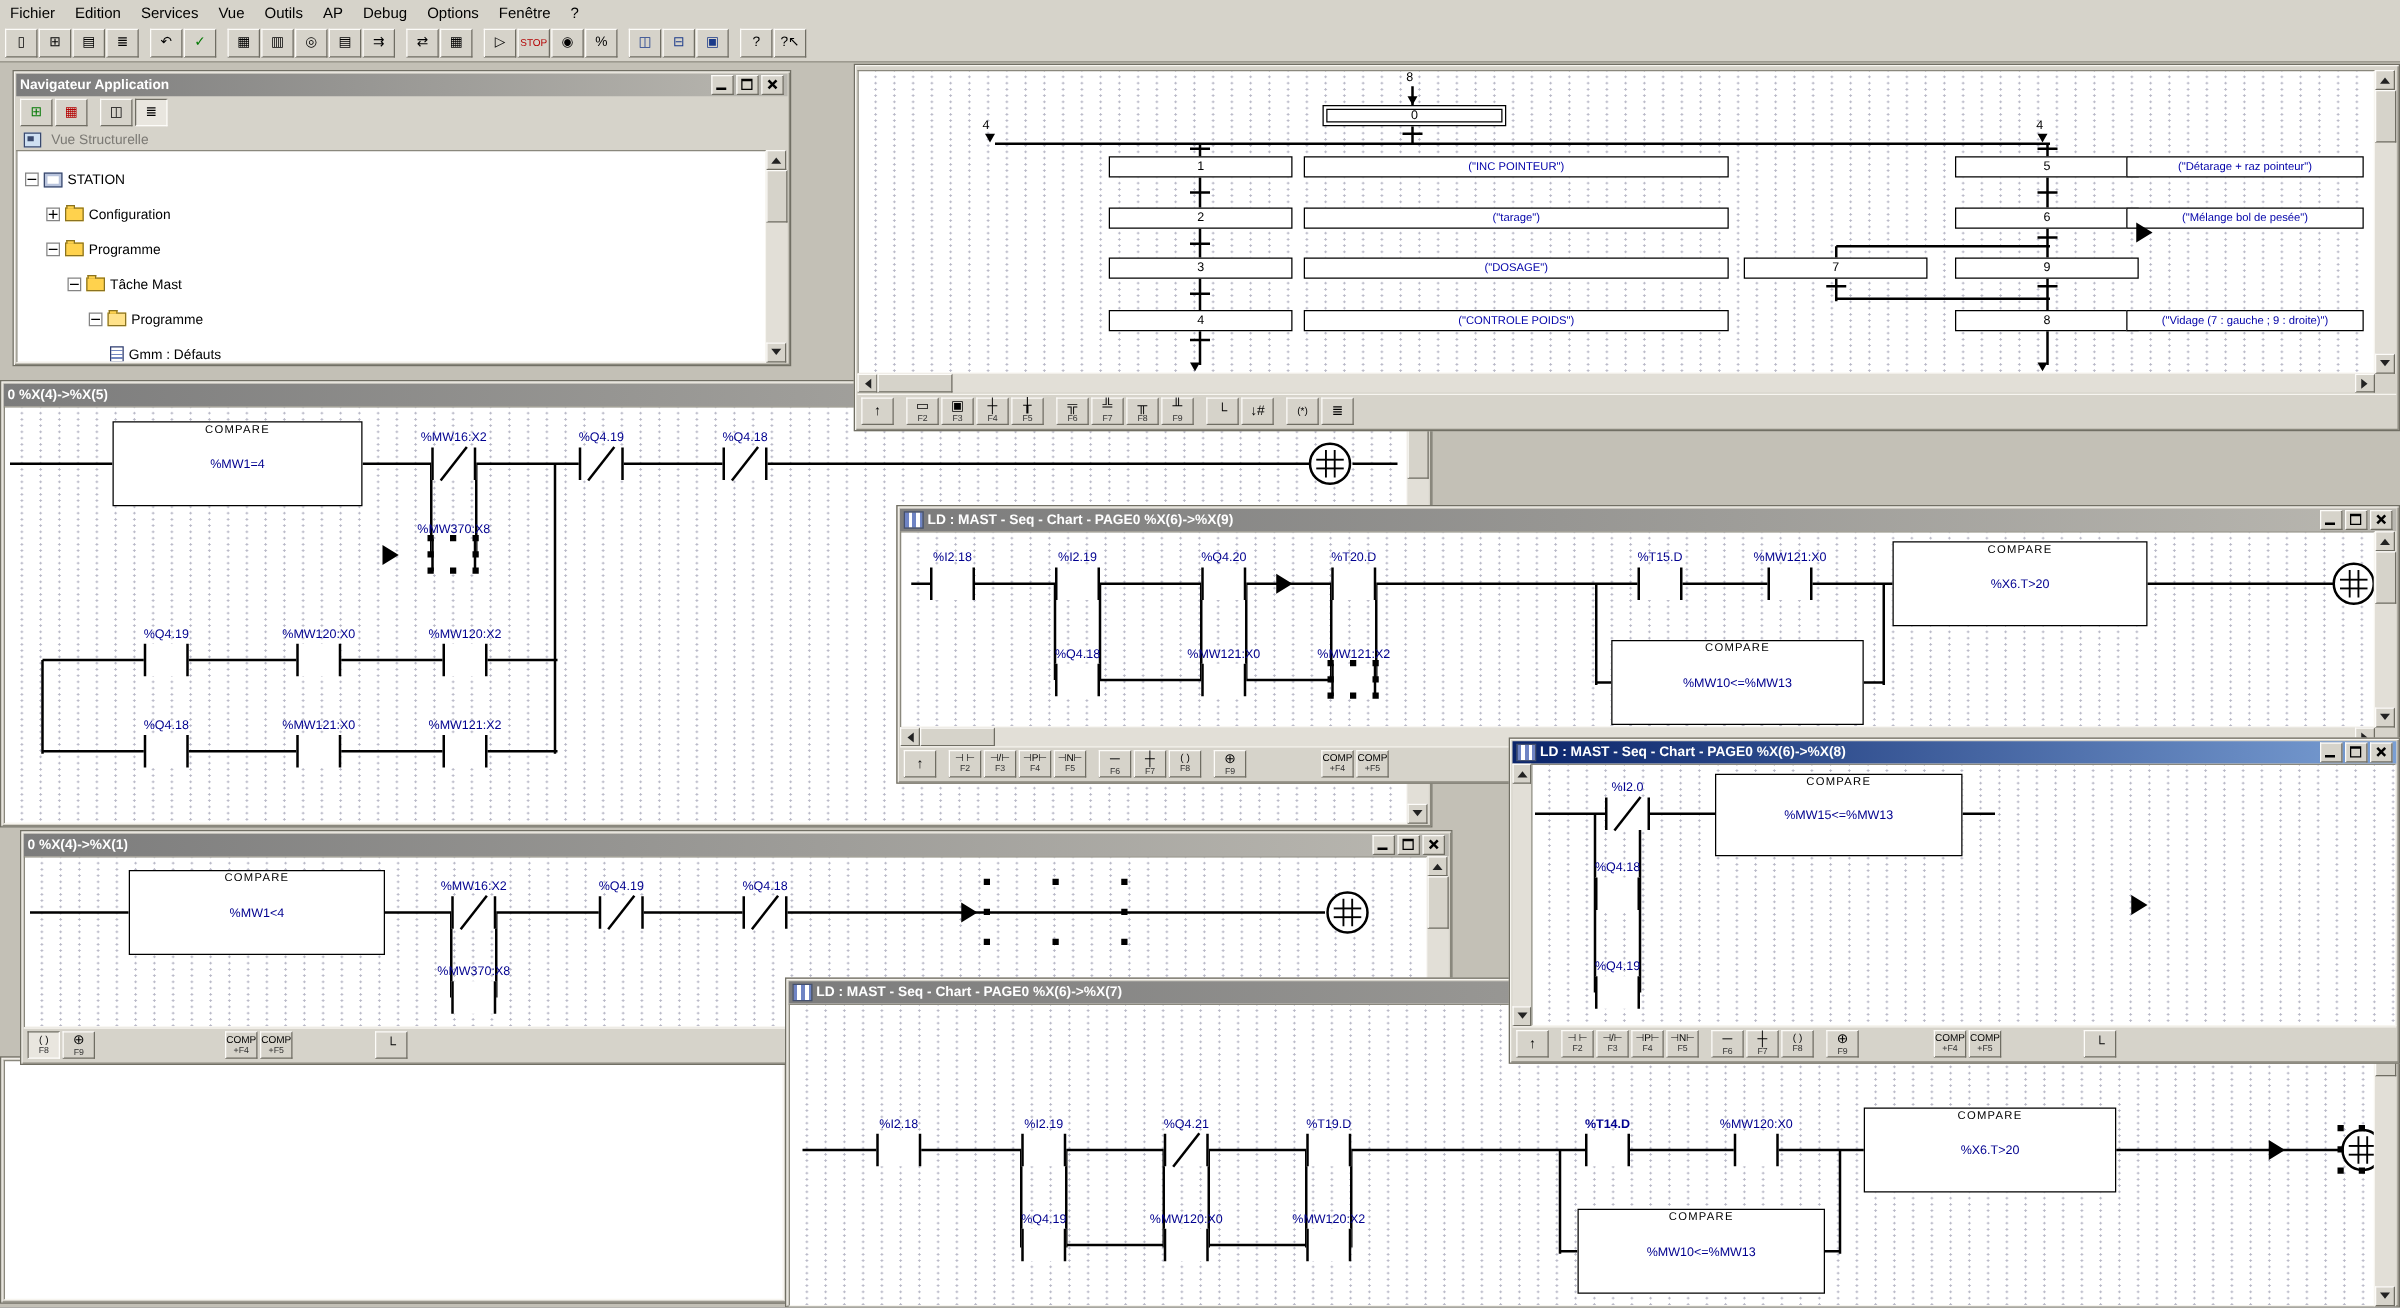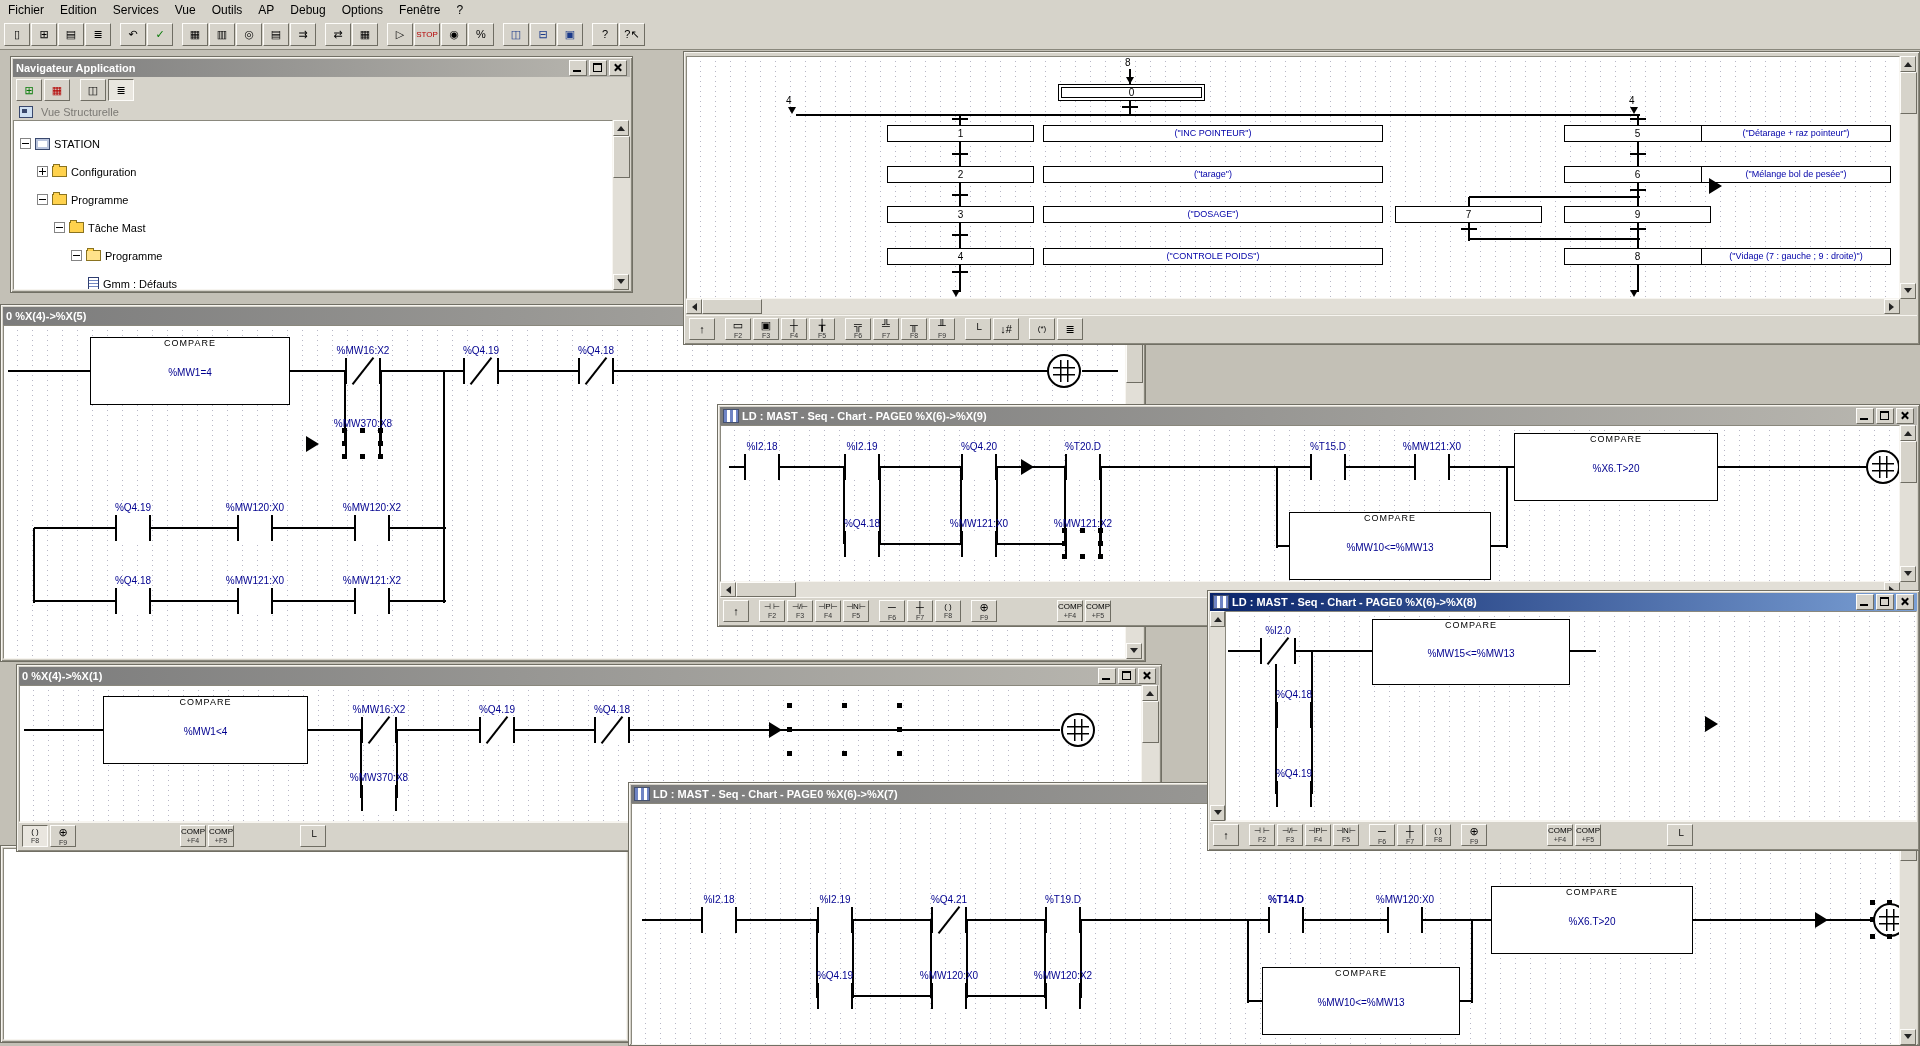--- a/index.html
+++ b/index.html
@@ -877,21 +877,21 @@
         <span class="sbsp"></span>
         <span class="sbtn" style="width:15px">
           <i class="ar ard"></i>
         </span>
     </div>
     <div class="content grid" style="top:20px;left:17px;right:2px;bottom:29px">
         <div class="wire" style="left: 2px; top: 38px; width: 144px; height: 2px;"></div>
         <div class="wire" style="left: 344px; top: 38px; width: 26px; height: 2px;"></div>
         <div class="wire" style="left: 49px; top: 39px; width: 2px; height: 143px;"></div>
         <div class="wire" style="left: 85px; top: 39px; width: 2px; height: 143px;"></div>
-        <div class="contact" style="left: 34px; top: 26px;">
+        <div class="contact" style="left: 58px; top: 26px;">
           <i class="cb l"></i>
           <i class="cb r"></i>
           <i class="sl"></i>
           <span class="clabel">%I2.0</span>
         </div>
         <div class="cmp" style="left: 146px; top: 7px; width: 198px; height: 66px;">
           <span class="hd">COMPARE</span>
           <span class="val">%MW15&lt;=%MW13</span>
         </div>
         <div class="contact" style="left: 50px; top: 90px;">

